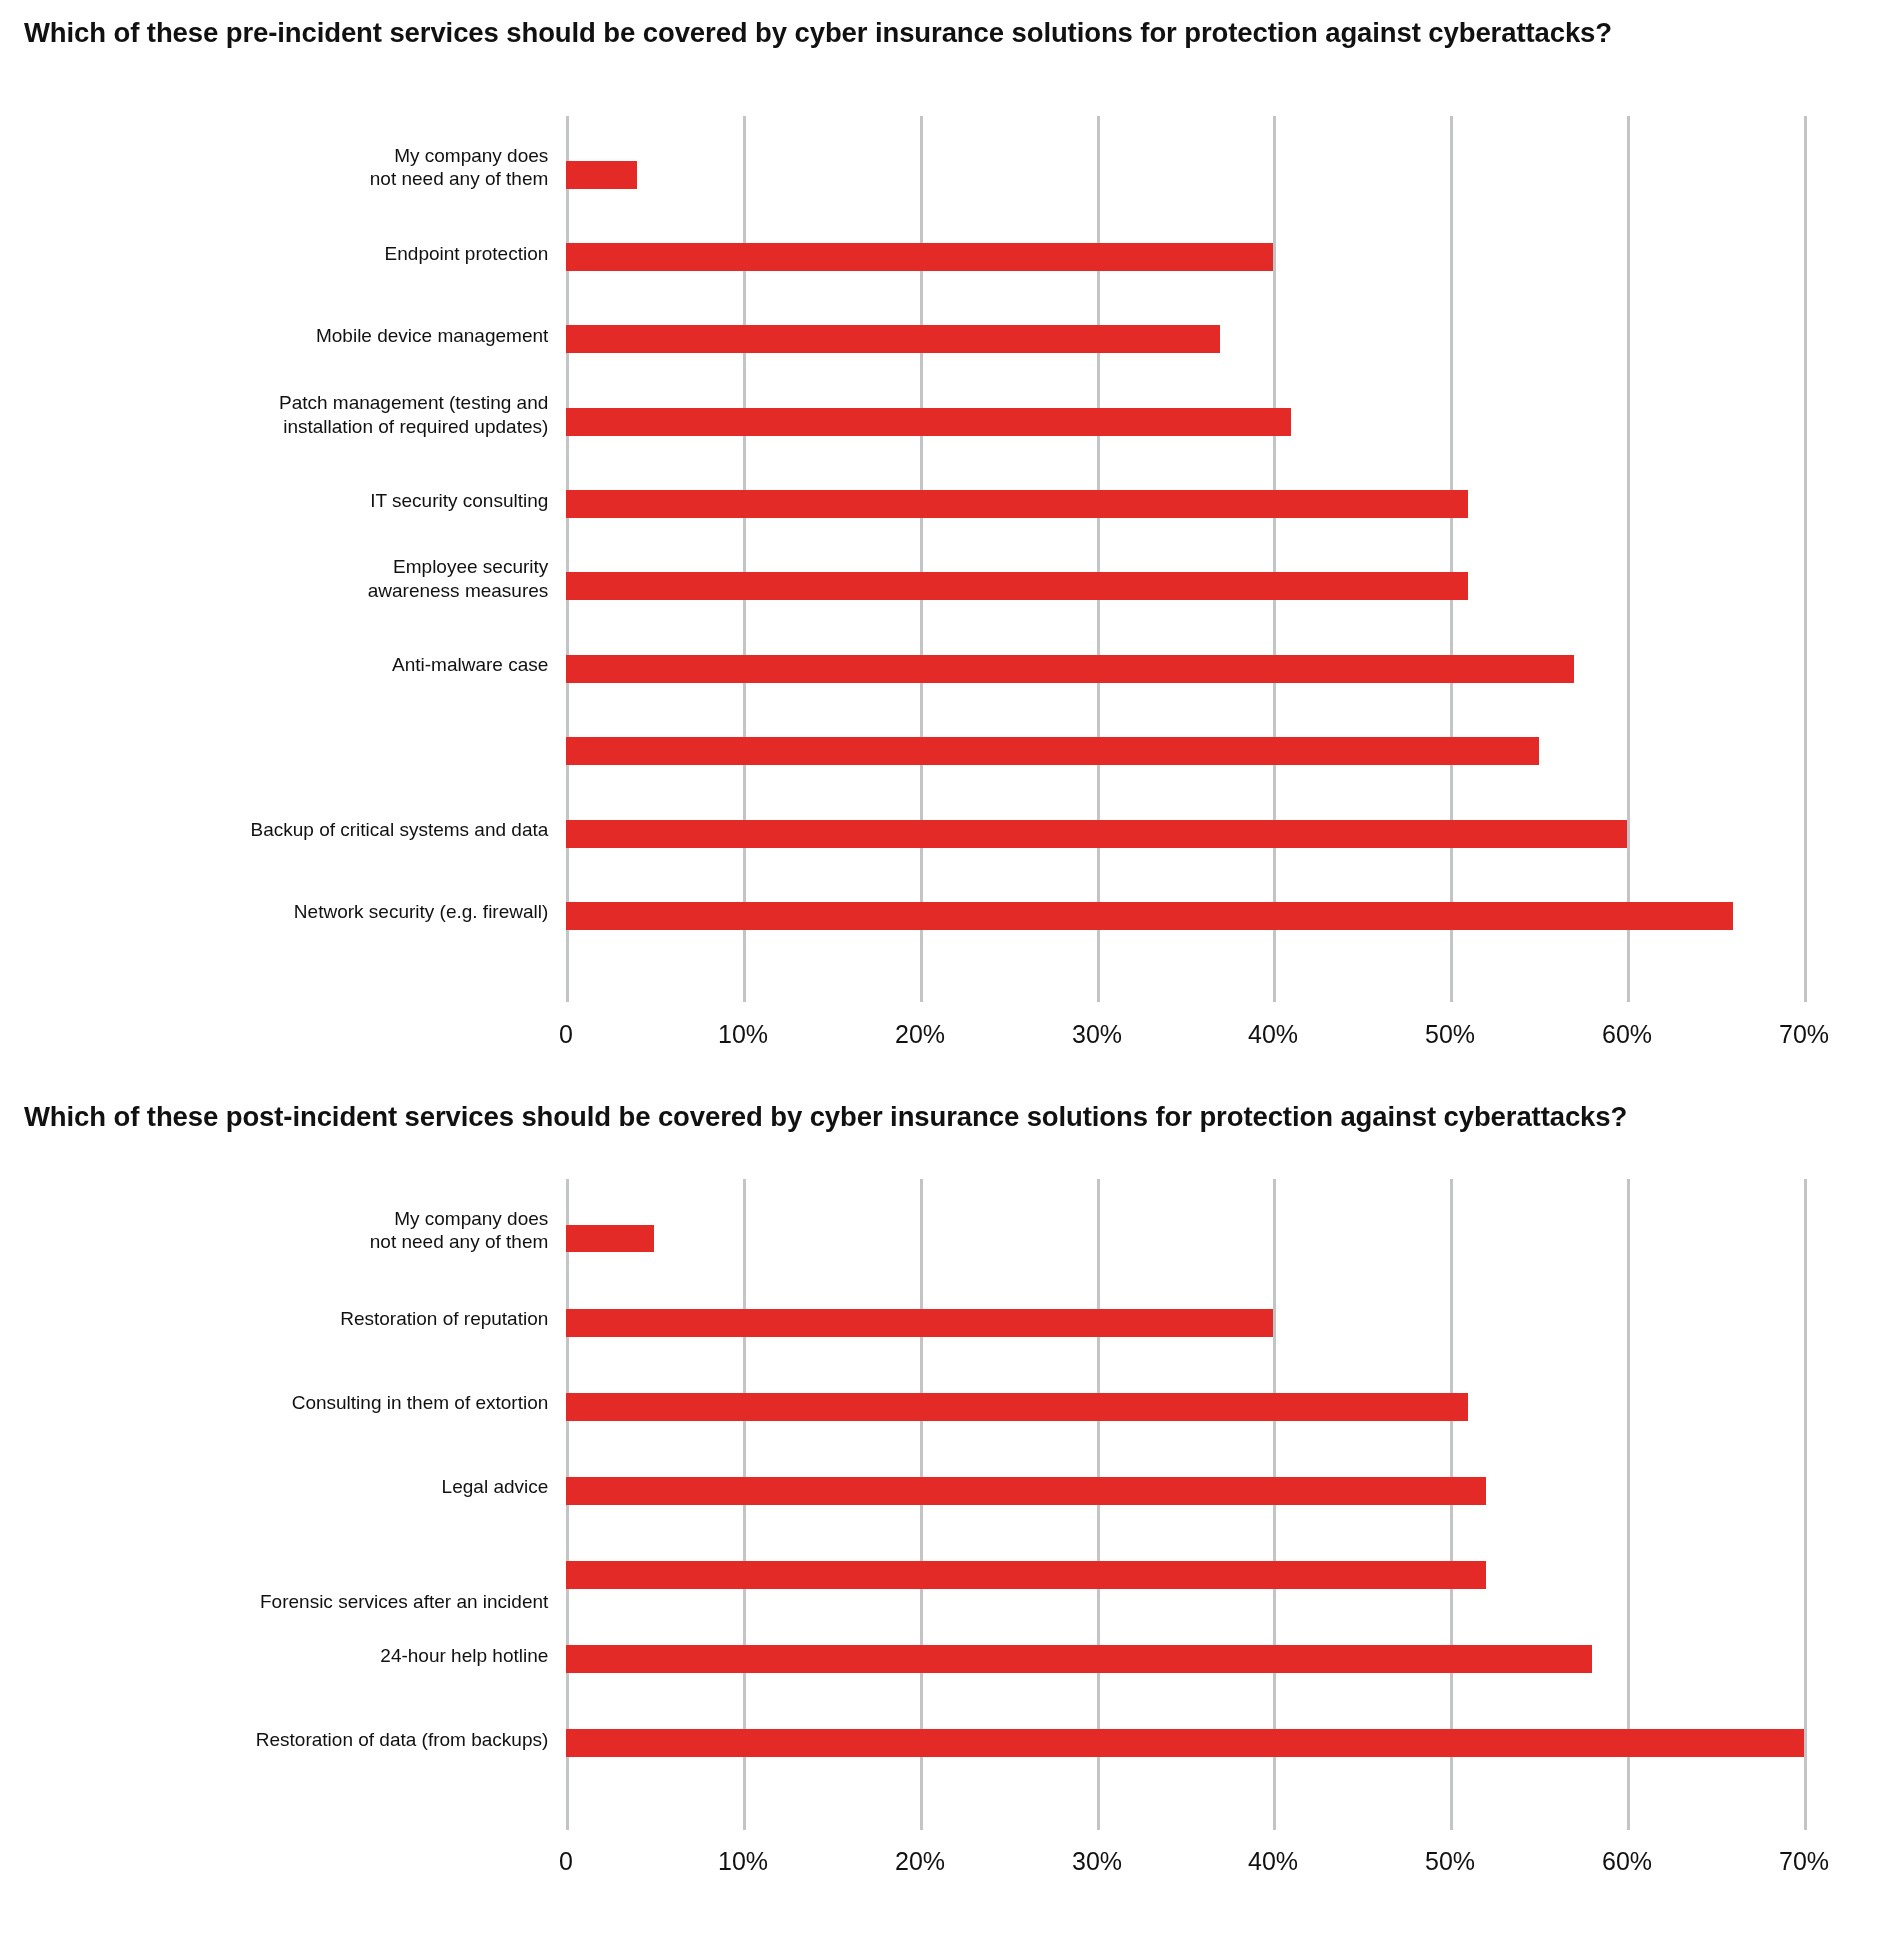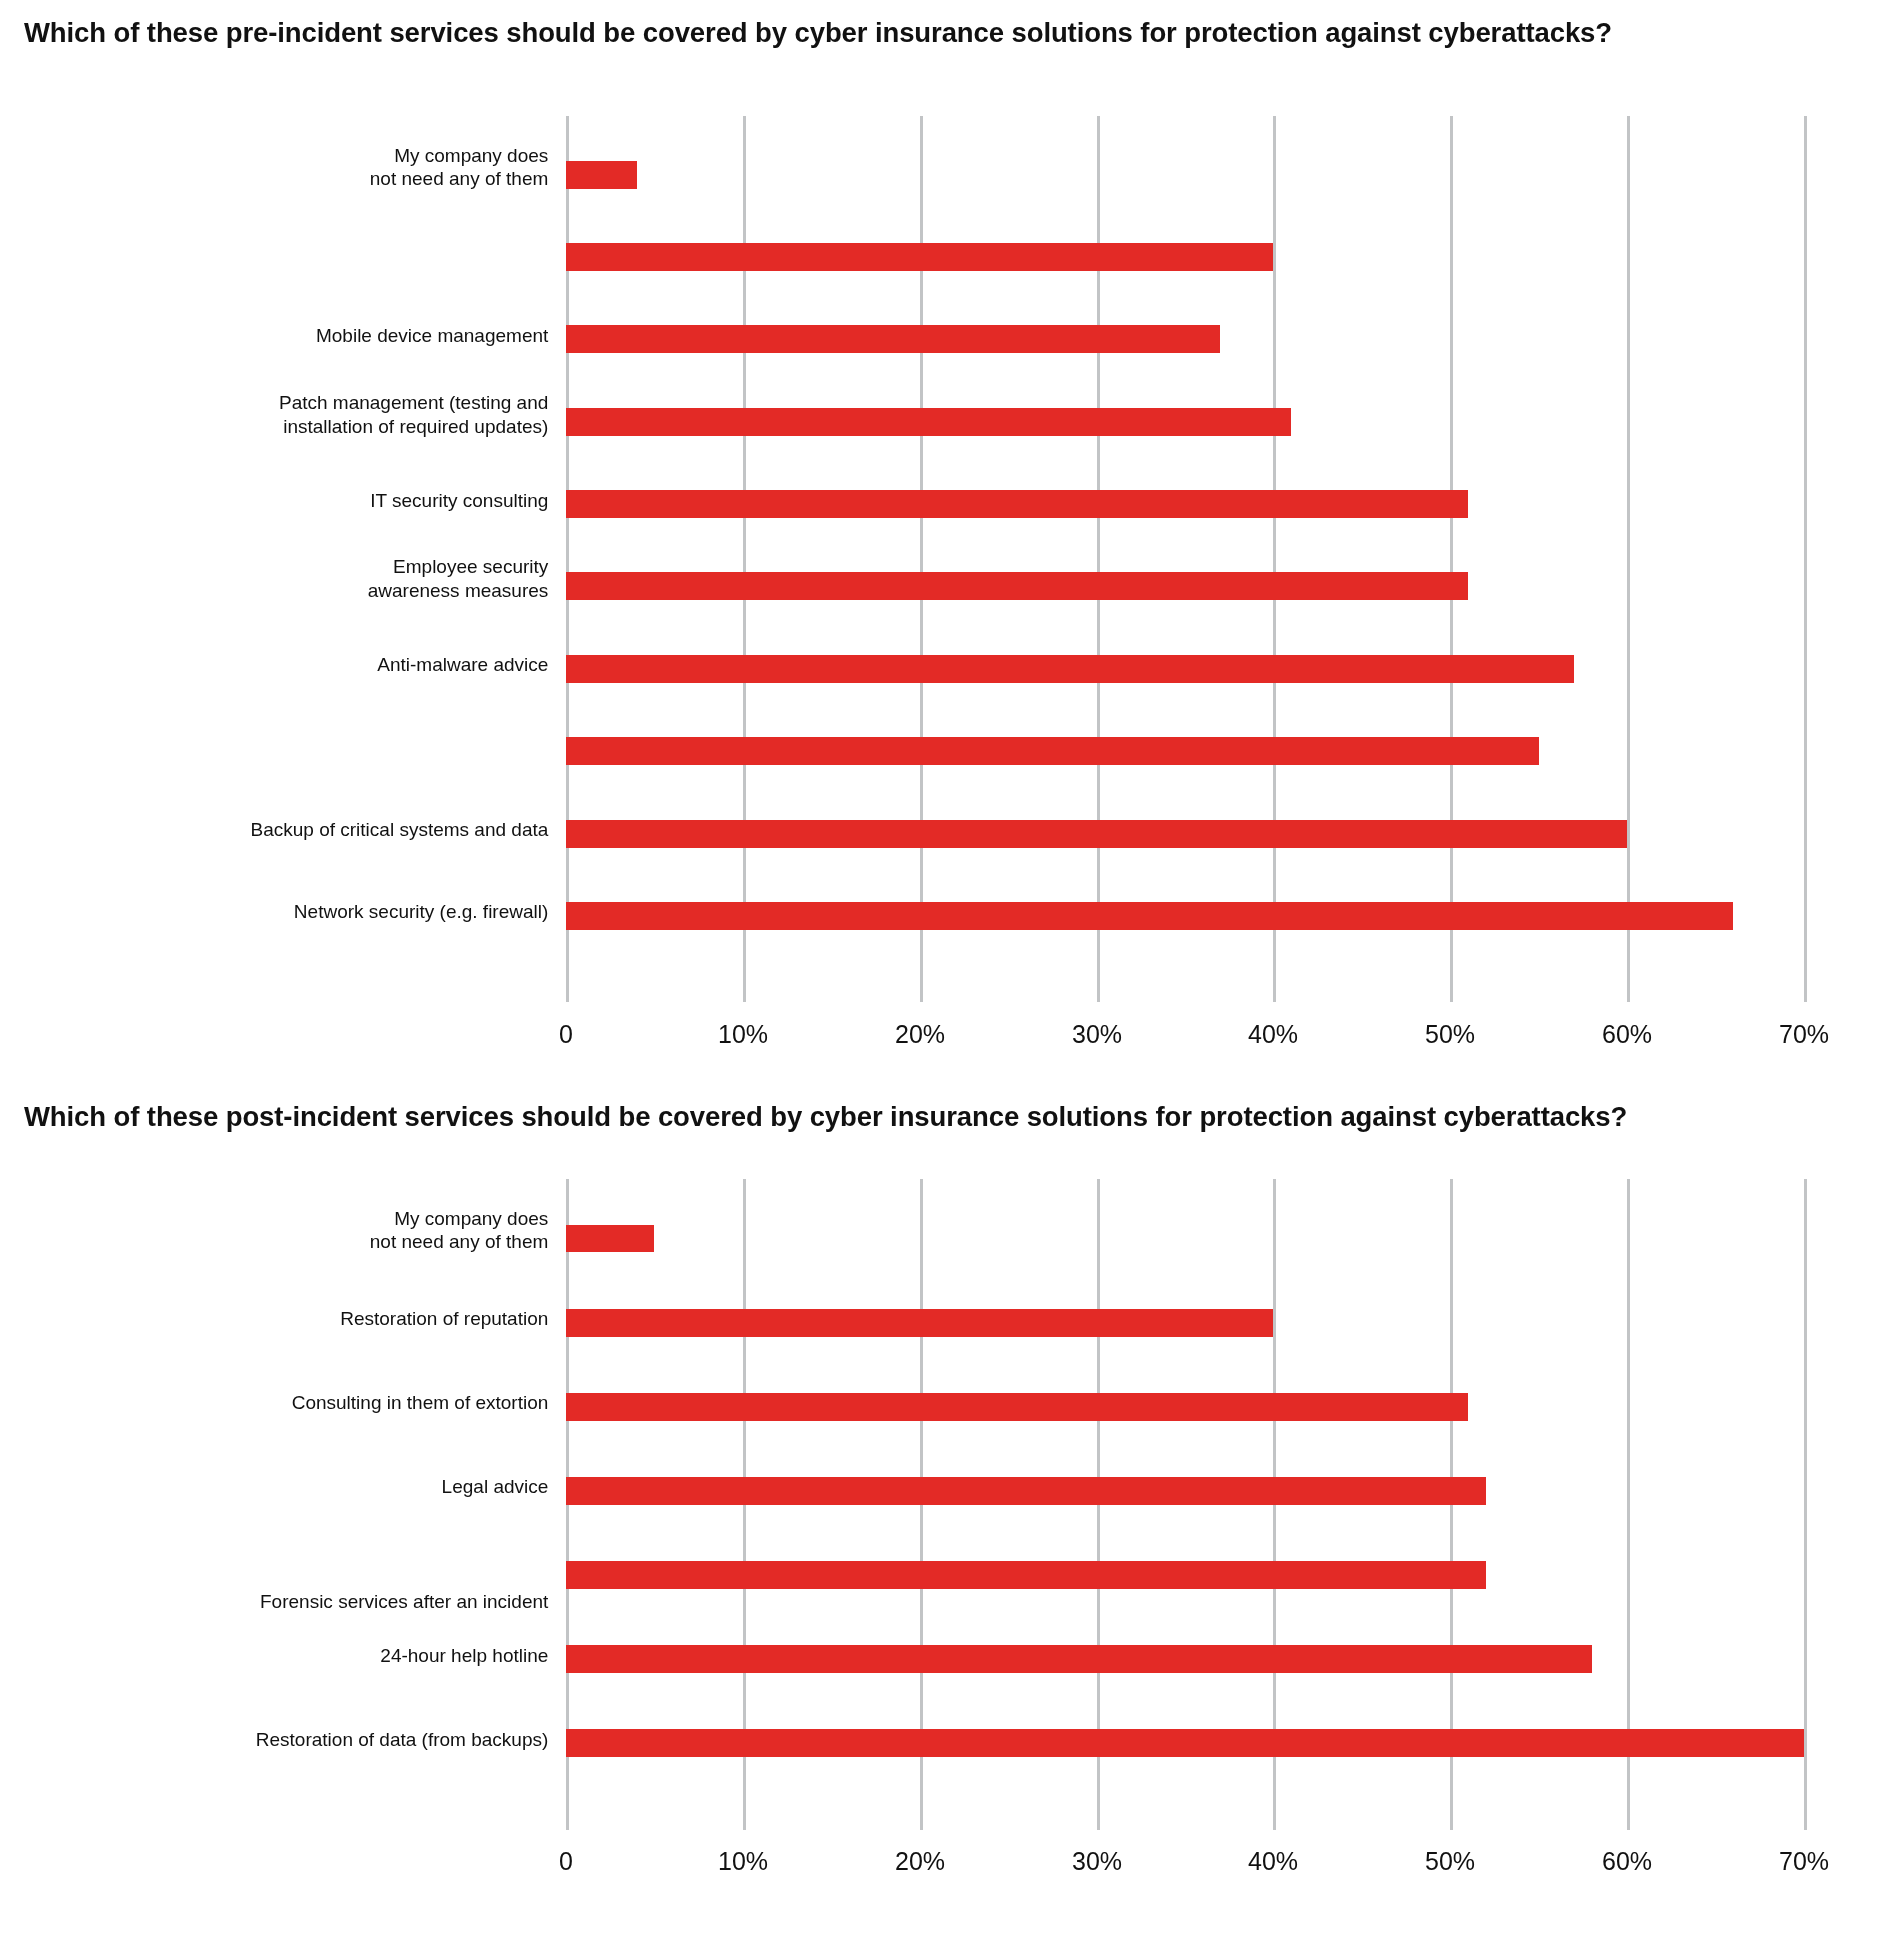--- a/index.html
+++ b/index.html
@@ -124,36 +124,39 @@
 
   <div class="spacer-a"></div>
 
   <div class="chart" id="chart1">
     <div class="plot-row">
       <div class="labels-col" id="c1-labels" style="height: 886px;">
           <div class="ylabel" style="top: 27.5px;">
             <span class="ln">My company does</span>
             <span class="ln">not need any of them</span>
           </div>
+          <div class="ylabel" style="top: 126px;">
+            <span class="ln">Endpoint protection</span>
+          </div>
           <div class="ylabel" style="top: 275px;">
             <span class="ln">Patch management (testing and</span>
             <span class="ln">installation of required updates)</span>
           </div>
           <div class="ylabel" style="top: 208px;">
             <span class="ln">Mobile device management</span>
           </div>
           <div class="ylabel" style="top: 373px;">
             <span class="ln">IT security consulting</span>
           </div>
           <div class="ylabel" style="top: 439px;">
             <span class="ln">Employee security</span>
             <span class="ln">awareness measures</span>
           </div>
           <div class="ylabel" style="top: 537px;">
-            <span class="ln">Anti-malware advice</span>
+            <span class="ln">Anti-malware case</span>
           </div>
           <div class="ylabel" style="top: 702px;">
             <span class="ln">Backup of critical systems and data</span>
           </div>
           <div class="ylabel" style="top: 784px;">
             <span class="ln">Network security (e.g. firewall)</span>
           </div>
         </div>
       <div class="plot-col" id="c1-plot">
         <div class="grid" id="c1-grid" style="height: 886px;">

